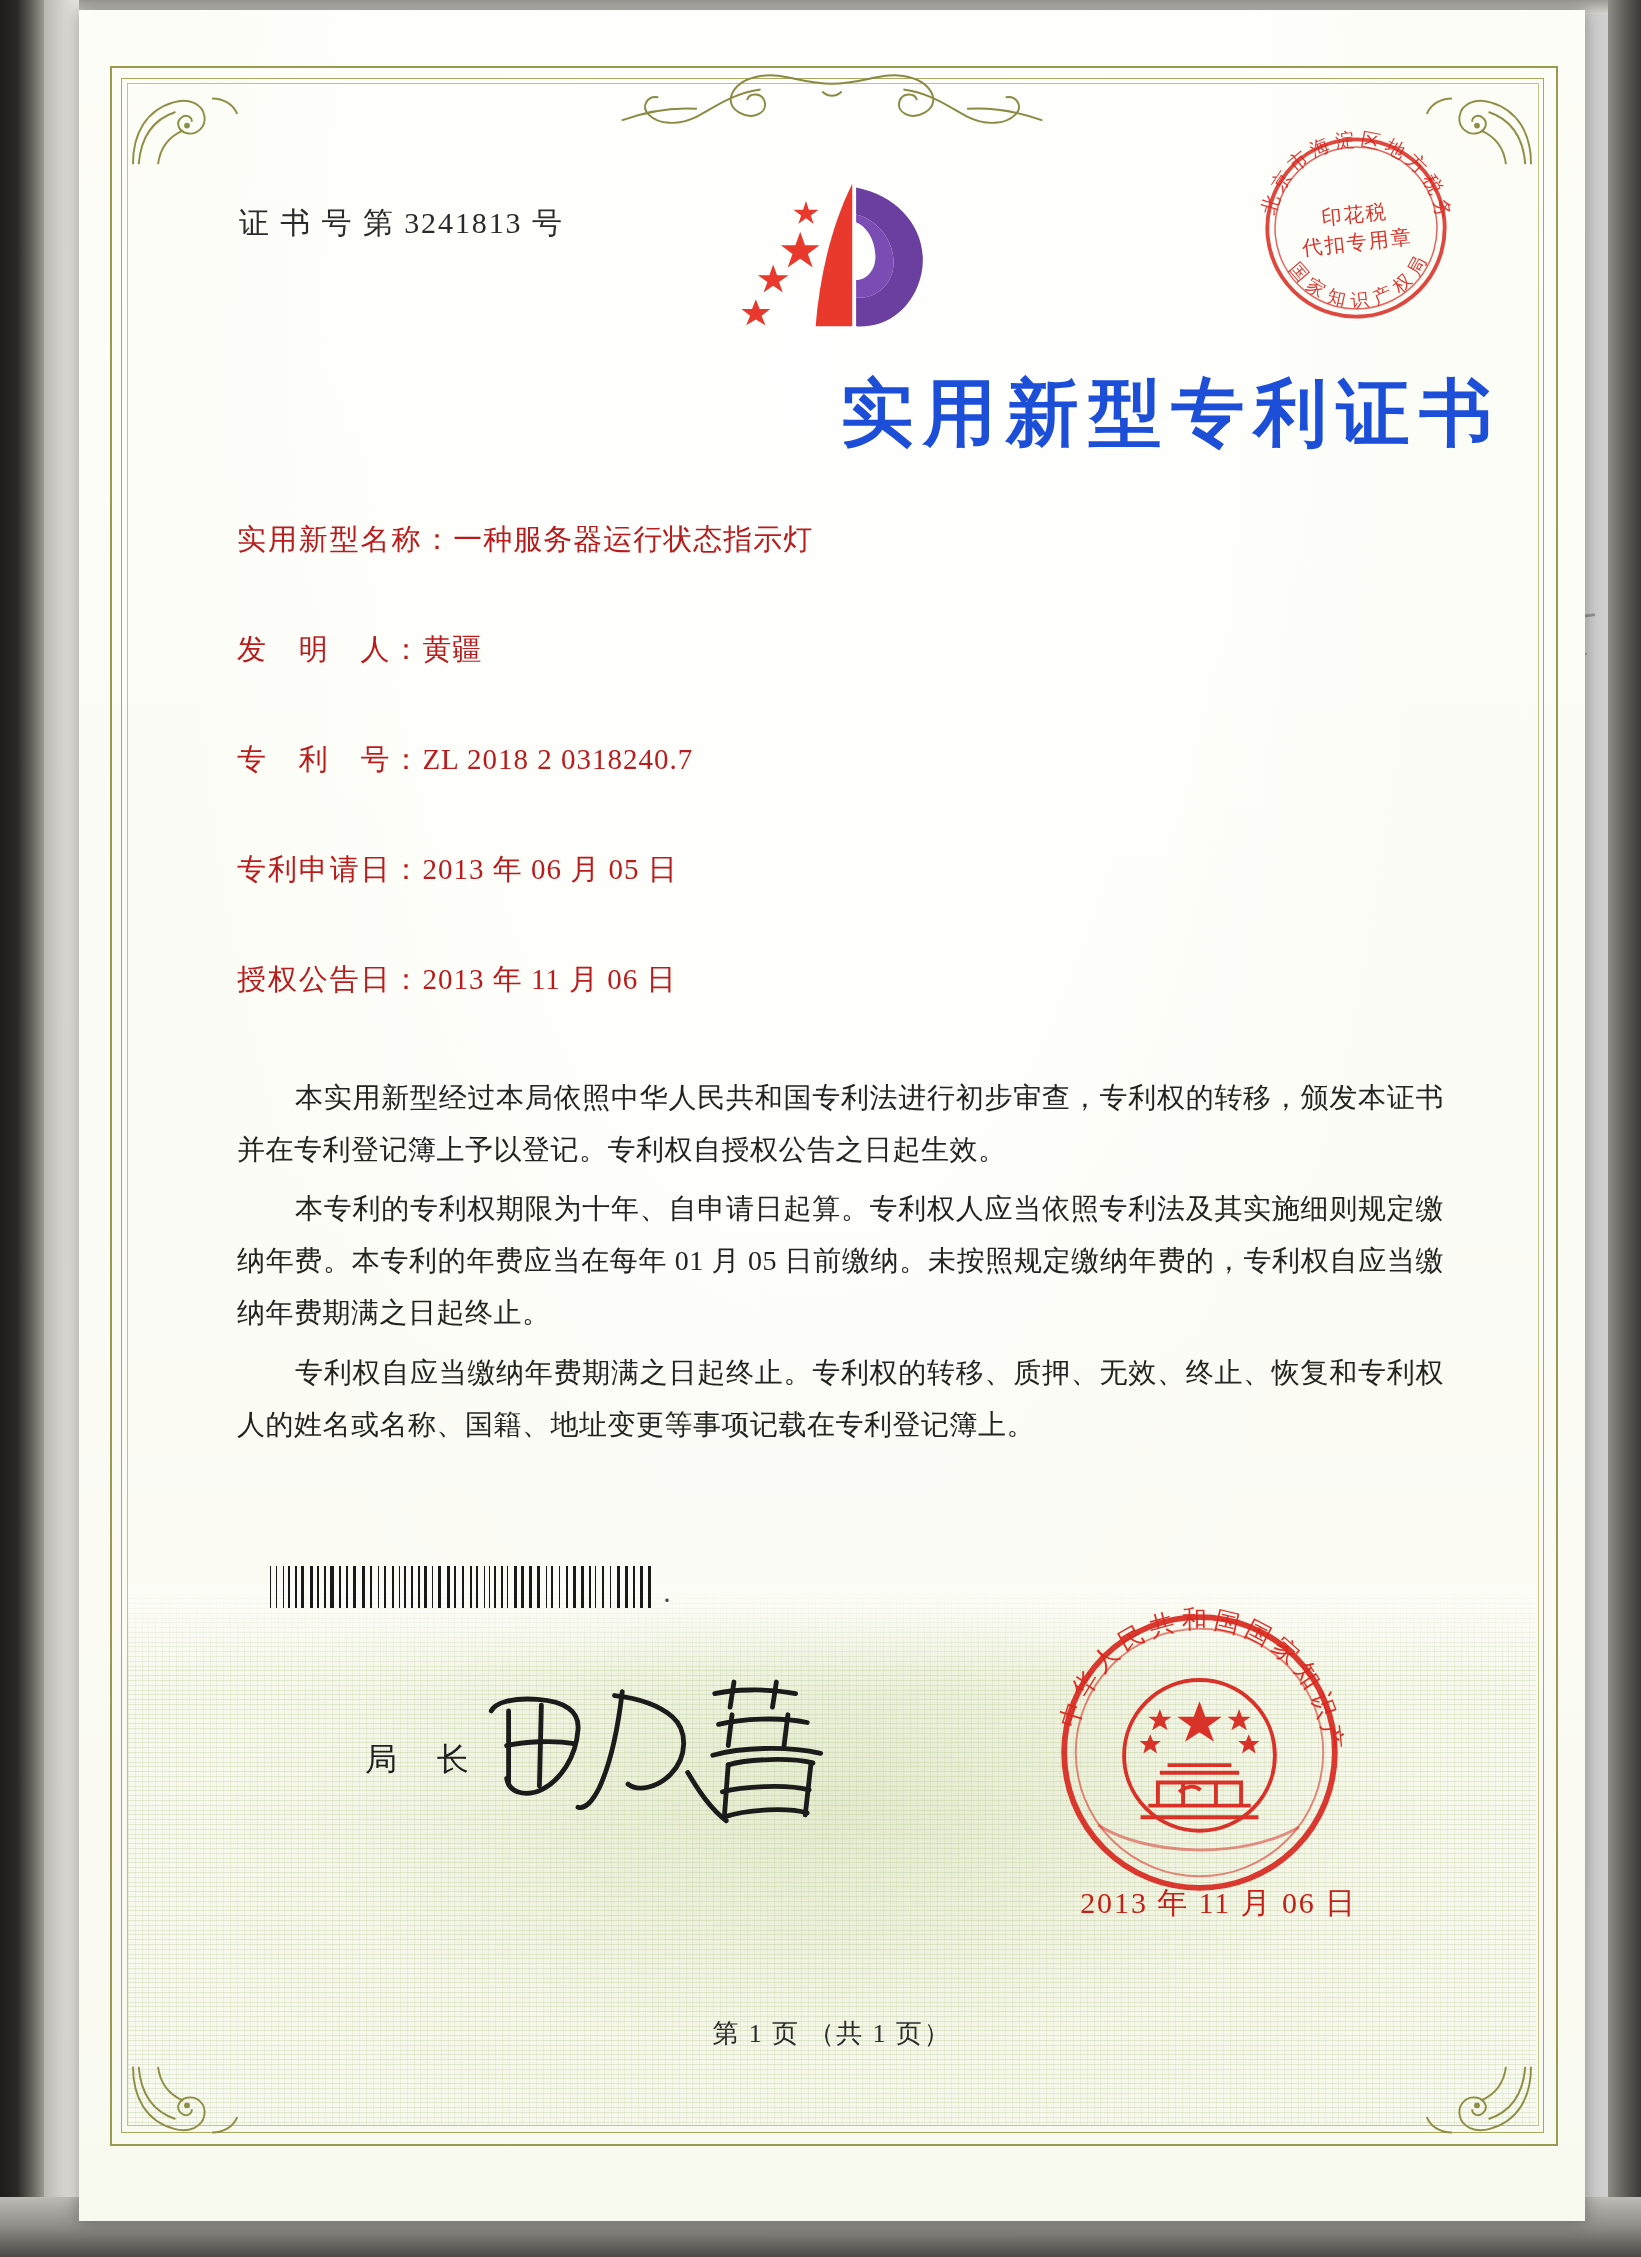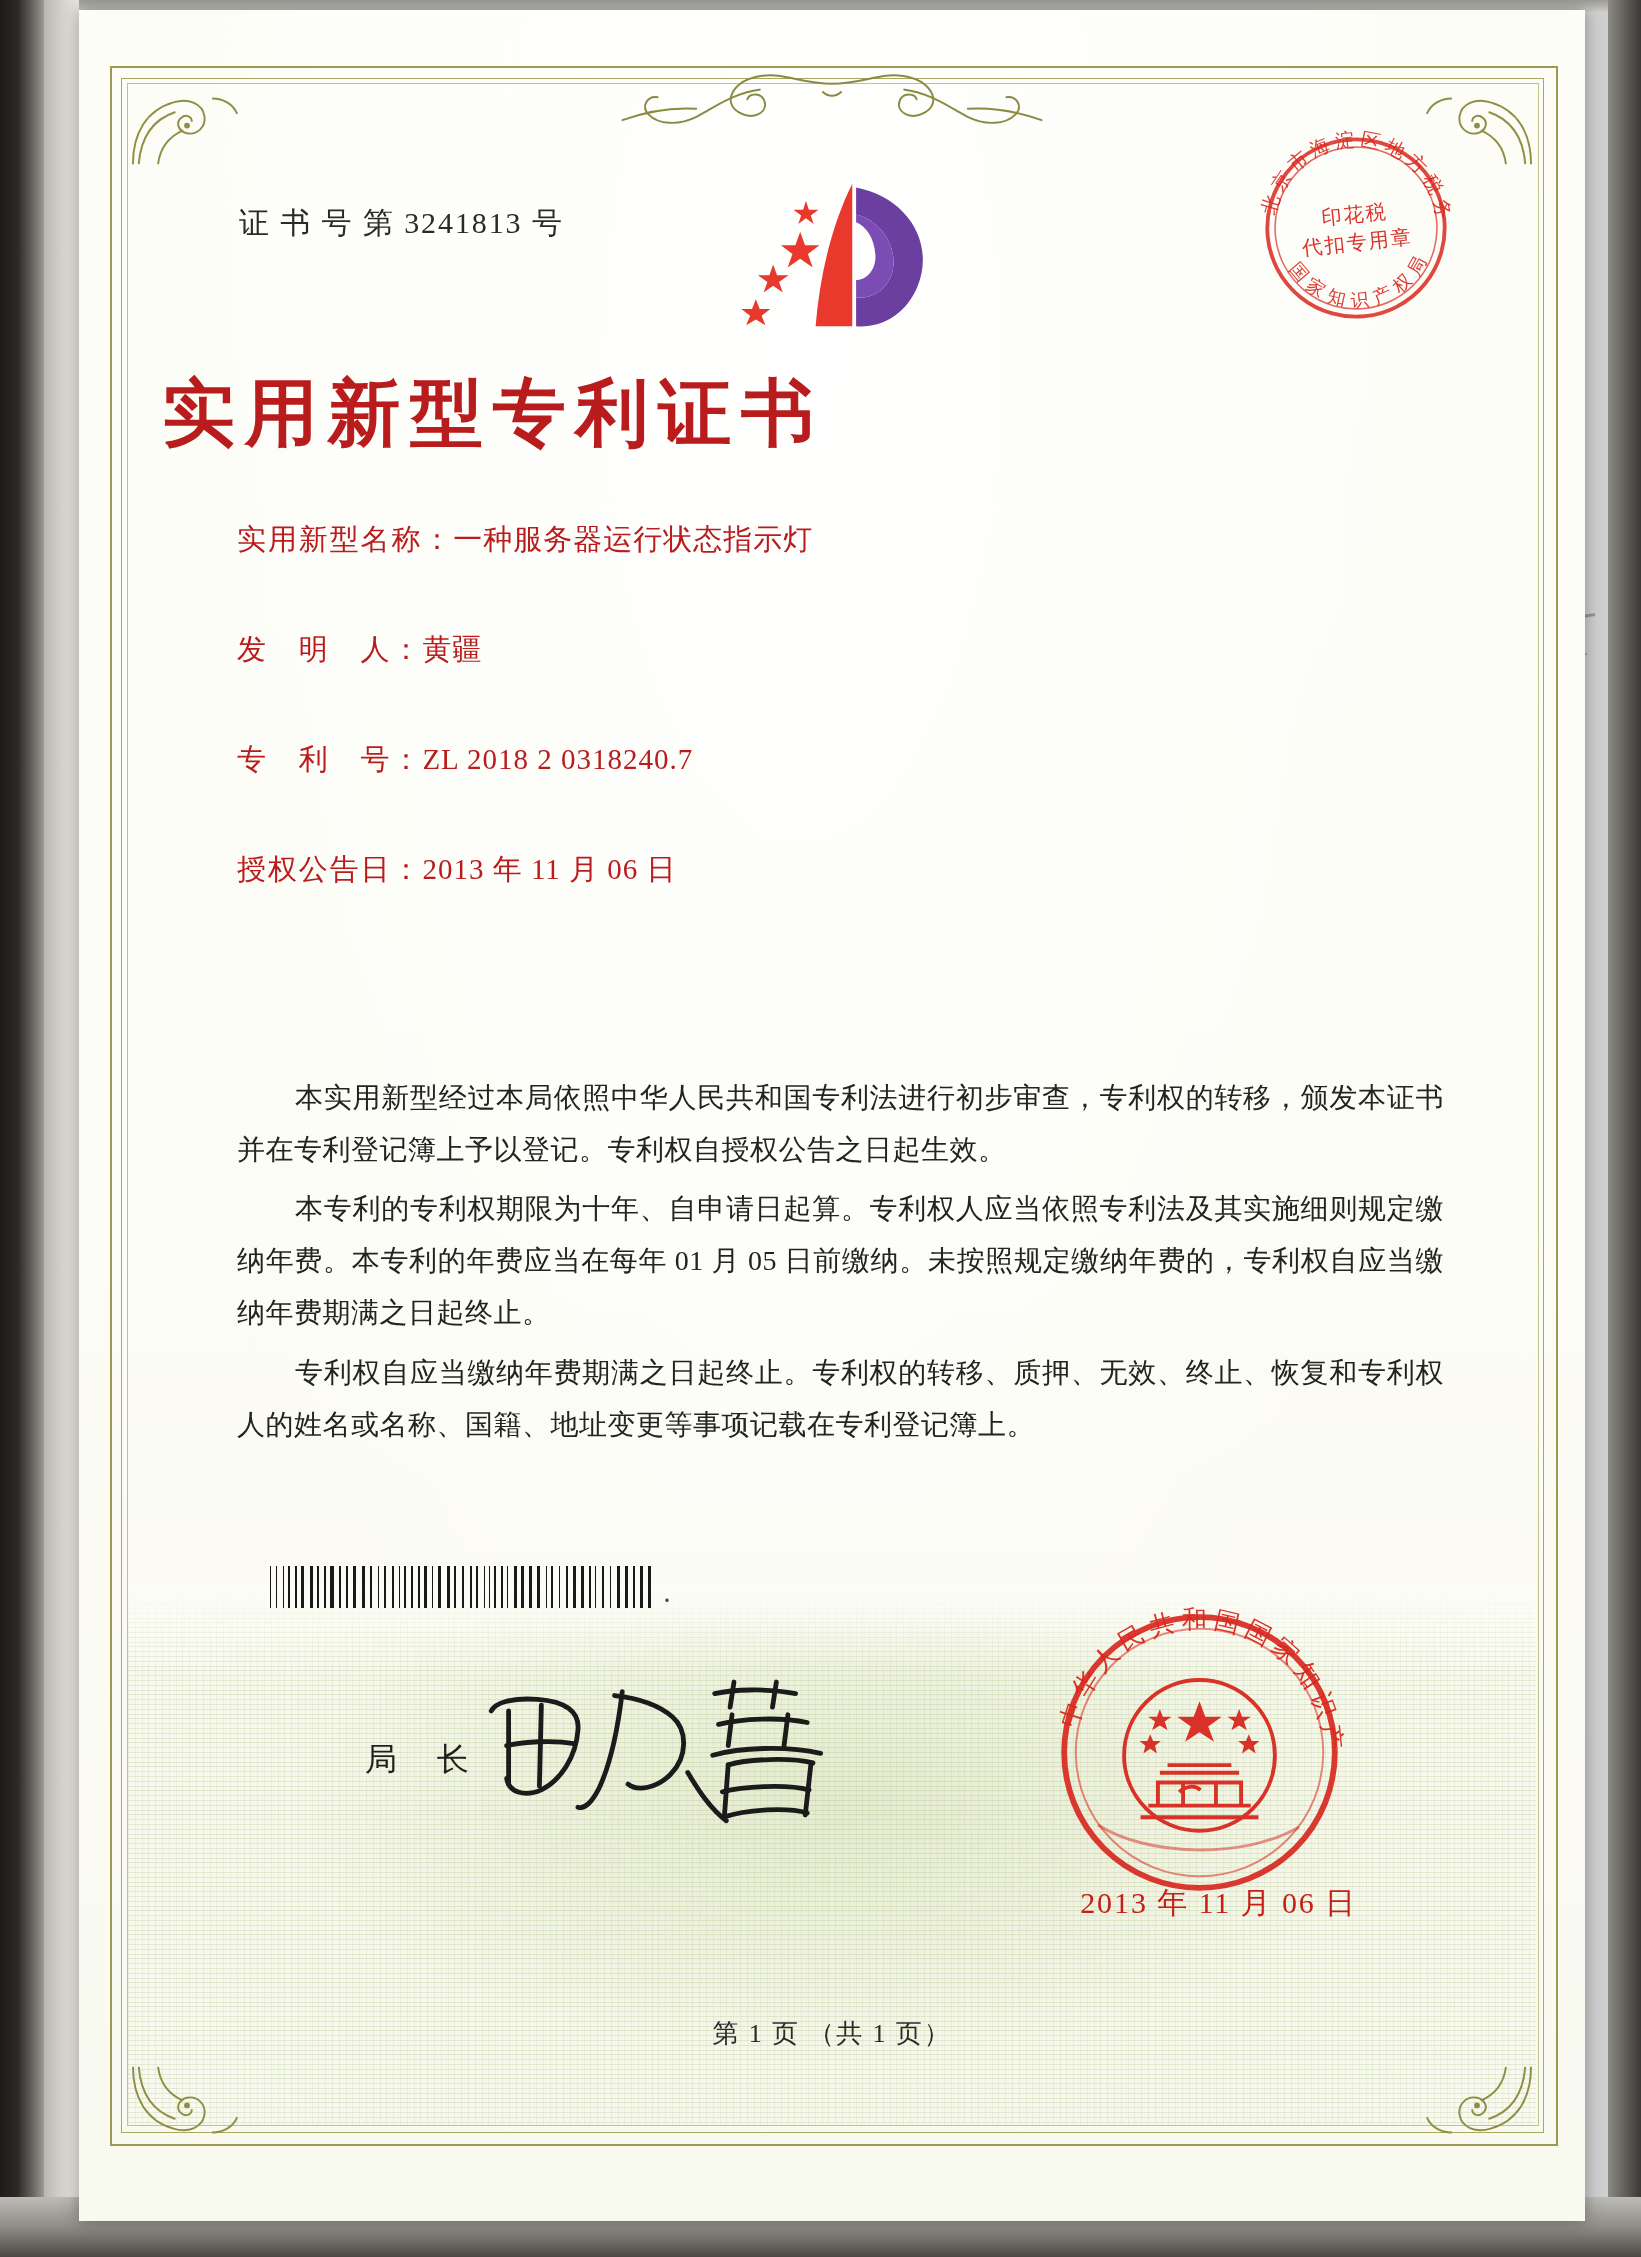--- a/index.html
+++ b/index.html
@@ -184,24 +184,24 @@
     width: 214px;
     height: 214px;
   }
   .tax-stamp svg { width: 100%; height: 100%; display: block; }
 
   .title {
     position: absolute;
     left: 0;
     top: 249px;
     width: 100%;
-    text-align: left;
+    text-align: right;
     font-size: 73px;
     letter-spacing: 9.7px;
-    color: #b91c1c;
+    color: #1d4ed8;
     font-weight: bold;
     font-family: "DejaVu Serif", "Liberation Serif", serif;
   }
 
   .fields {
     position: absolute;
     left: 75px;
     top: 404px;
     width: 1197px;
   }
@@ -441,20 +441,23 @@
         <div class="field">
           <span class="lbl">实用新型名称：</span><span class="val">一种服务器运行状态指示灯</span>
         </div>
         <div class="field">
           <span class="lbl">发　明　人：</span><span class="val">黄疆</span>
         </div>
         <div class="field">
           <span class="lbl">专　利　号：</span><span class="val">ZL 2018 2 0318240.7</span>
         </div>
         <div class="field">
+          <span class="lbl">专利申请日：</span><span class="val">2013 年 06 月 05 日</span>
+        </div>
+        <div class="field">
           <span class="lbl">授权公告日：</span><span class="val">2013 年 11 月 06 日</span>
         </div>
       </div>
 
       <div class="paras">
         <p>本实用新型经过本局依照中华人民共和国专利法进行初步审查，专利权的转移，颁发本证书并在专利登记簿上予以登记。专利权自授权公告之日起生效。</p>
         <p>本专利的专利权期限为十年、自申请日起算。专利权人应当依照专利法及其实施细则规定缴纳年费。本专利的年费应当在每年 01 月 05 日前缴纳。未按照规定缴纳年费的，专利权自应当缴纳年费期满之日起终止。</p>
         <p>专利权自应当缴纳年费期满之日起终止。专利权的转移、质押、无效、终止、恢复和专利权人的姓名或名称、国籍、地址变更等事项记载在专利登记簿上。</p>
       </div>
 

